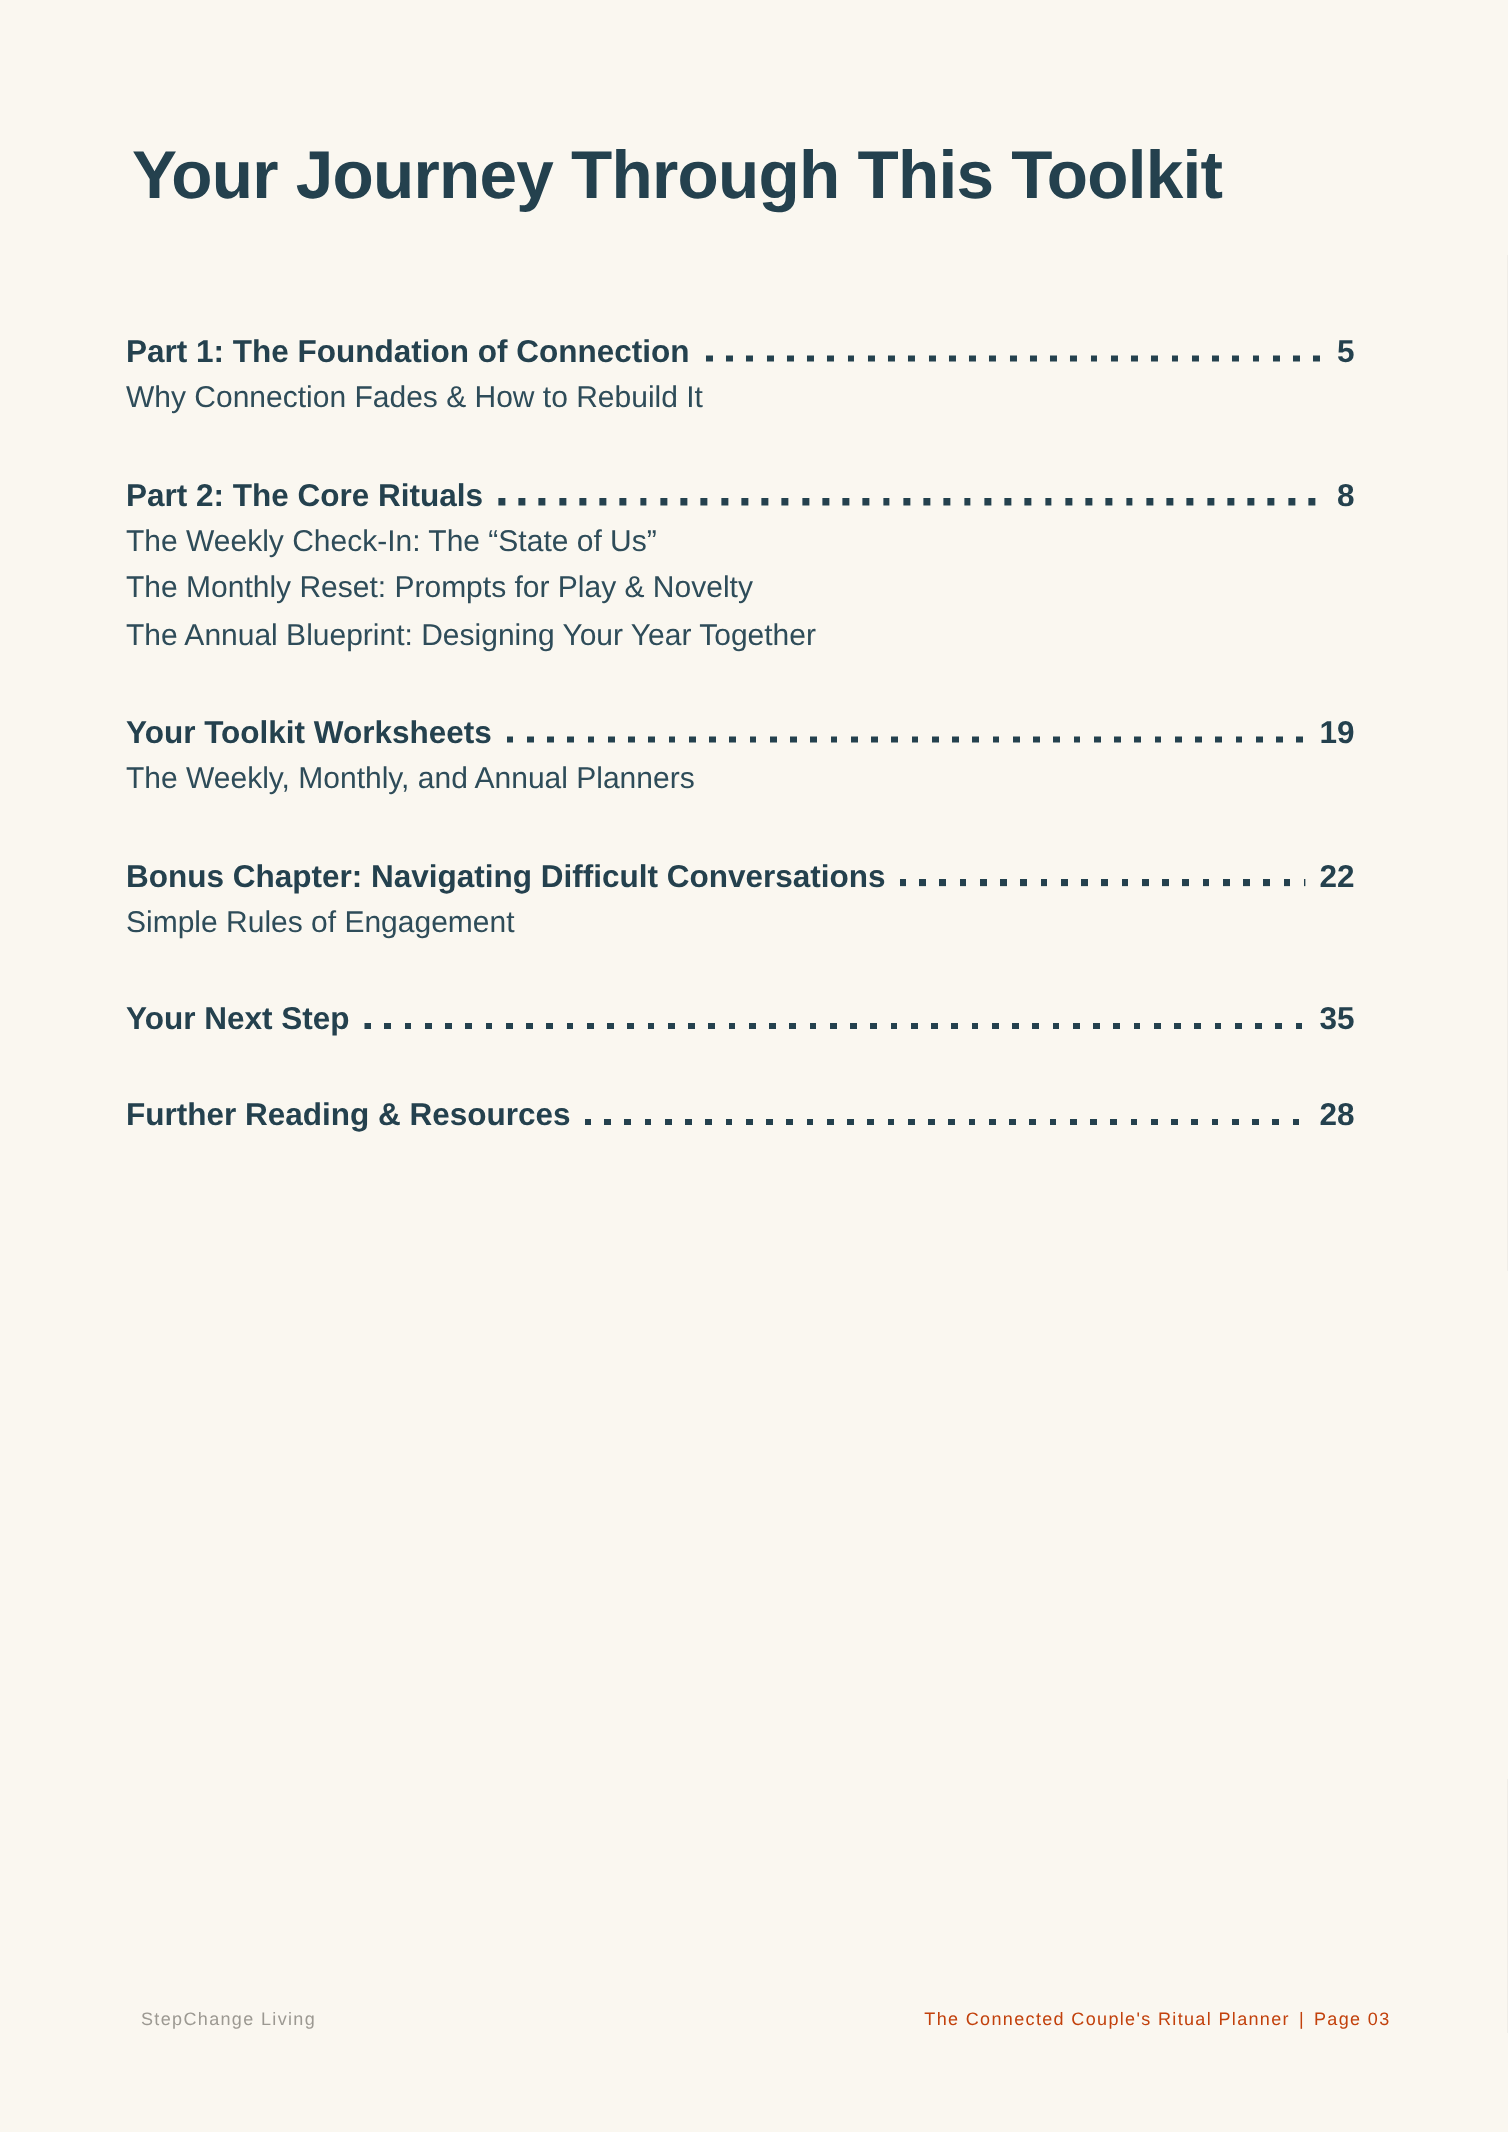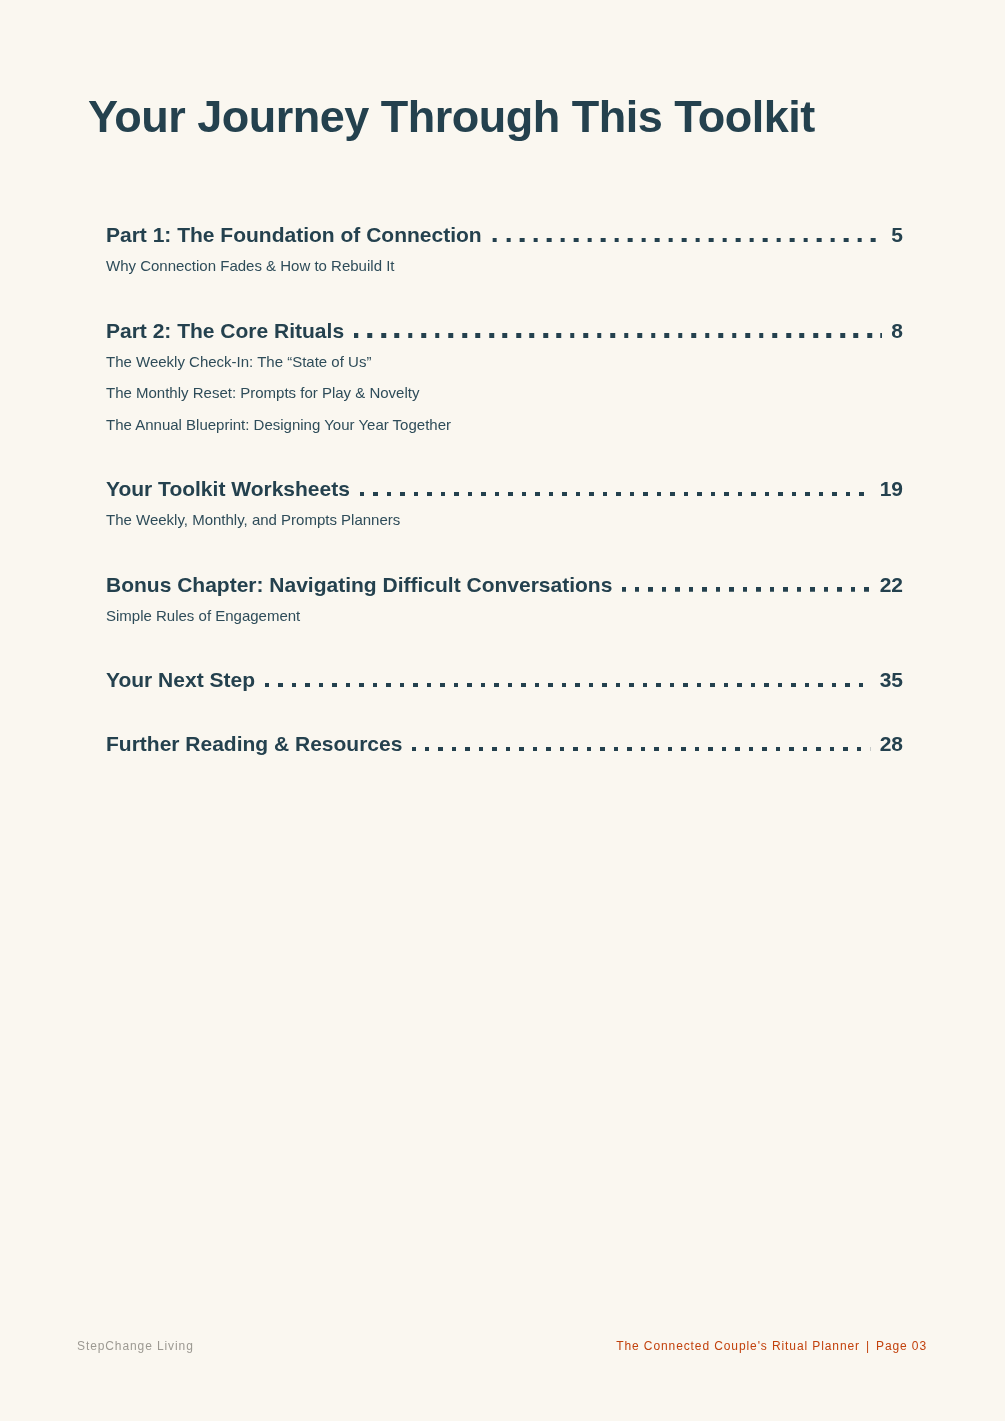--- a/index.html
+++ b/index.html
@@ -24,21 +24,21 @@
     margin: 0;
     font-size: 45px;
     line-height: 50px;
     font-weight: 700;
     letter-spacing: -0.5px;
     color: #24414e;
   }
   .toc {
     position: absolute;
     top: 219px;
-    left: 106px;
+    left: 84px;
     right: 102px;
   }
   .toc-section {
     margin-bottom: 33px;
   }
   .toc-line {
     display: flex;
     align-items: baseline;
     line-height: 31px;
     cursor: pointer;
@@ -58,28 +58,28 @@
     background-position: right center;
     background-repeat: repeat-x;
   }
   .toc-page {
     font-size: 21px;
     font-weight: 700;
     color: #24414e;
     white-space: nowrap;
   }
   .toc-sub {
-    font-size: 15px;
+    font-size: 20px;
     font-weight: 400;
     line-height: 31.5px;
     color: #2e4c59;
   }
   .footer {
     position: absolute;
-    left: 77px;
+    left: 94px;
     right: 78px;
     top: 1339px;
     display: flex;
     justify-content: space-between;
     align-items: baseline;
     font-size: 12px;
     letter-spacing: 0.9px;
     color: #9c9992;
   }
   .footer-right span { color: #c2410c; }
@@ -112,21 +112,21 @@
         <div class="toc-sub">The Monthly Reset: Prompts for Play &amp; Novelty</div>
         <div class="toc-sub">The Annual Blueprint: Designing Your Year Together</div>
       </div>
 
   <div class="toc-section">
     <div class="toc-line">
       <span class="toc-title">Your Toolkit Worksheets</span>
       <span class="leader"></span>
       <span class="toc-page">19</span>
     </div>
-  <div class="toc-sub">The Weekly, Monthly, and Prompts Planners</div>
+  <div class="toc-sub">The Weekly, Monthly, and Annual Planners</div>
       </div>
 
   <div class="toc-section">
     <div class="toc-line">
       <span class="toc-title">Bonus Chapter: Navigating Difficult Conversations</span>
       <span class="leader"></span>
       <span class="toc-page">22</span>
     </div>
   <div class="toc-sub">Simple Rules of Engagement</div>
       </div>

